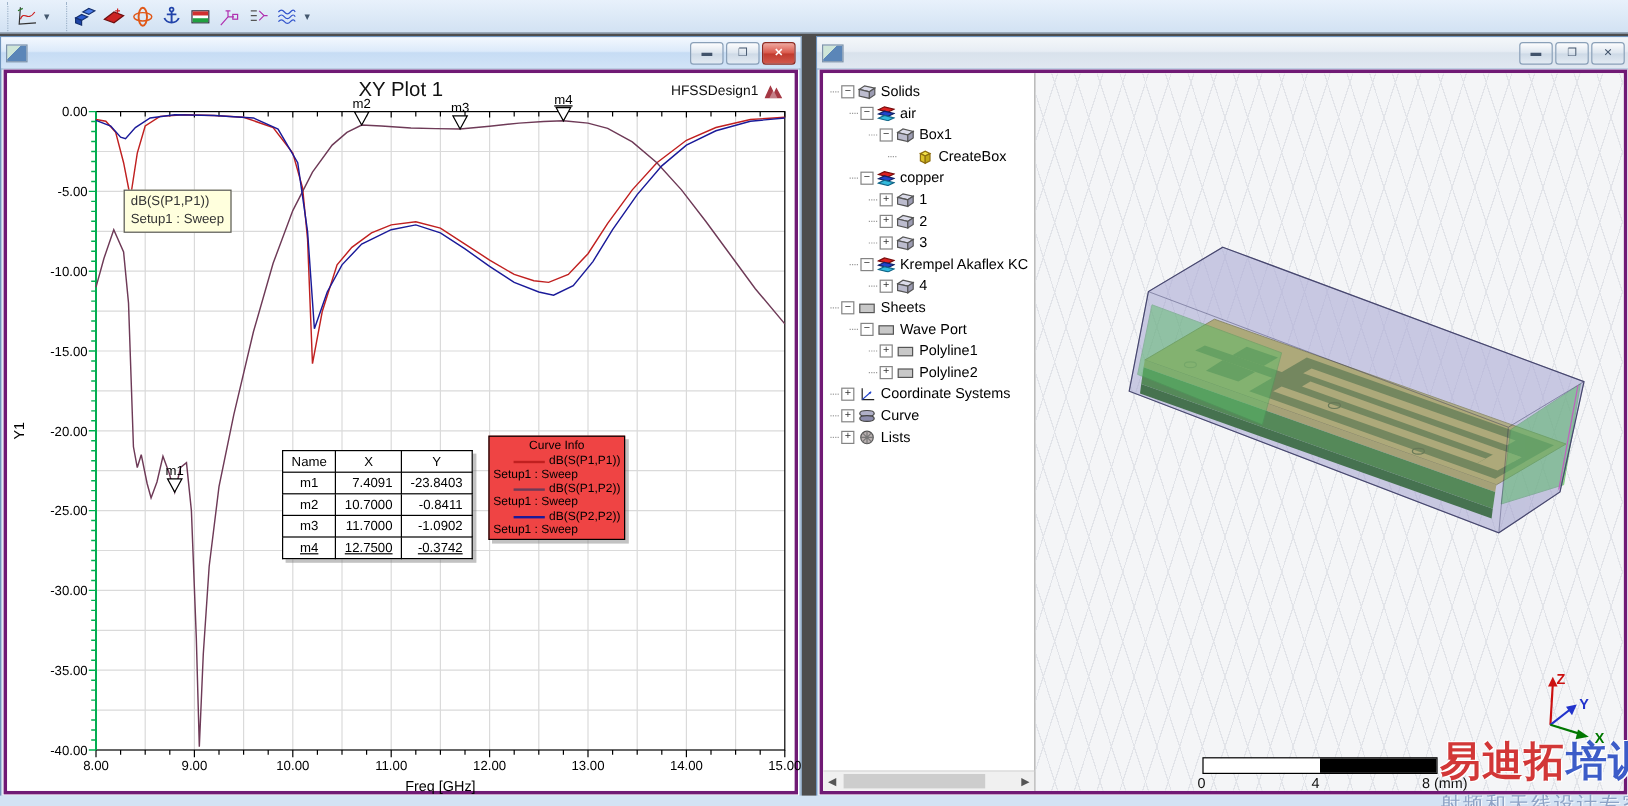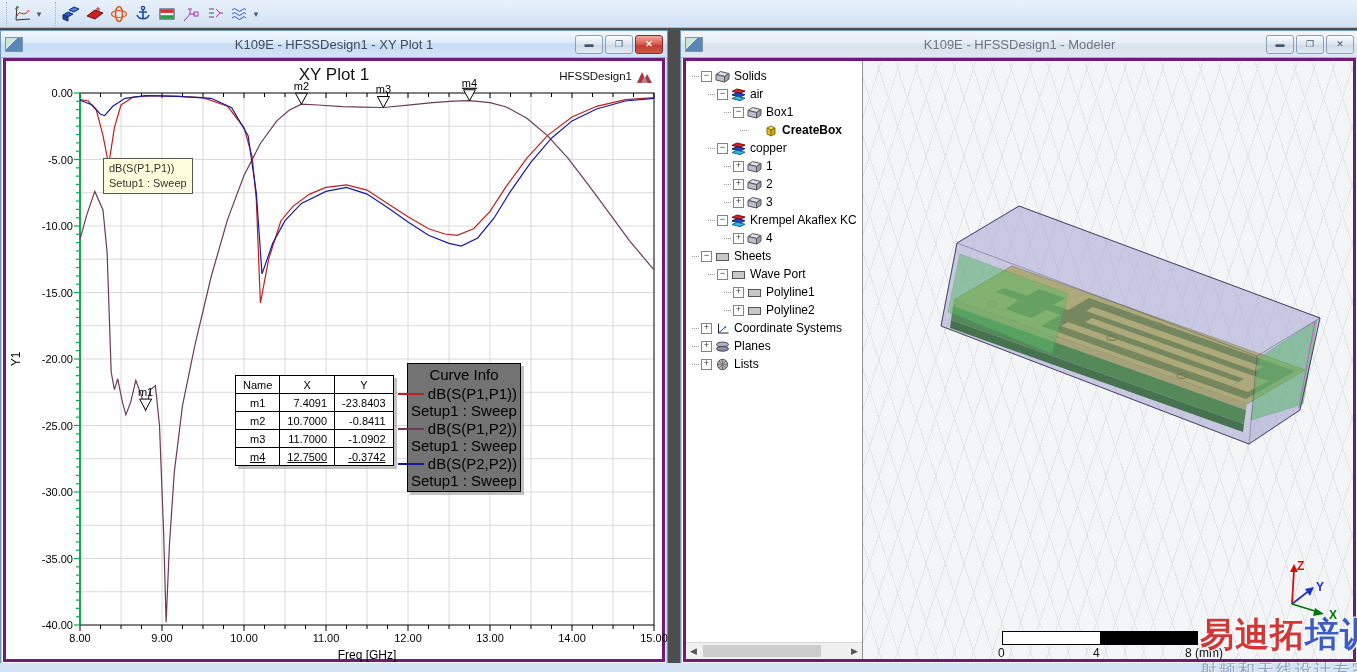--- a/index.html
+++ b/index.html
@@ -49,22 +49,22 @@
   #ansoft-logo{position:absolute;top:8px;right:10px;}
   svg text{font-family:"Liberation Sans",sans-serif;fill:#000;}
   #plot-tooltip{position:absolute;left:97px;top:97px;background:#ffffdd;border:1px solid #555;
     font-size:11px;line-height:15px;padding:2px 5px;color:#333;}
   #marker-table{position:absolute;left:229px;top:314px;border-collapse:collapse;
     font-size:11px;background:#fff;box-shadow:3px 3px 0 rgba(120,120,120,.45);}
   #marker-table td,#marker-table th{border:1px solid #000;padding:1px 7px;font-weight:normal;
     text-align:center;height:15px;}
   #marker-table td.num{text-align:right;}
   #marker-table tr.uline td{text-decoration:underline;}
-  #curve-info{position:absolute;left:401px;top:302px;width:106px;background:#737373;
-    border:1px solid #000;font-size:15px;padding:2px 3px 1px 3px;
+  #curve-info{position:absolute;left:401px;top:302px;width:106px;background:#ef4444;
+    border:1px solid #000;font-size:10px;padding:2px 3px 1px 3px;
     box-shadow:3px 3px 0 rgba(120,120,120,.45);}
   #curve-info .ci-title{text-align:center;margin-bottom:2px;}
   .ci-entry{margin-bottom:1px;}
   .ci-l1{display:flex;align-items:center;justify-content:flex-end;}
   .ci-swatch{width:26px;height:0;border-top:2px solid #000;margin-right:4px;flex:0 0 auto;}
   .ci-l2{text-align:left;}
   
   #modeler-body{position:absolute;inset:0;display:flex;}
   #tree-panel{width:176px;flex:0 0 176px;background:#fff;border-right:1px solid #909090;
     position:relative;overflow:hidden;}
@@ -161,21 +161,20 @@
         <path d="M3 6 q2.5 -3 5 0 t5 0 t4 0 M3 10 q2.5 -3 5 0 t5 0 t4 0 M3 14 q2.5 -3 5 0 t5 0 t4 0" stroke="#3355cc" fill="none"></path>
       </svg>
     </div>
     <span class="tb-caret">▾</span>
   </div>
 </div>
 
 <div class="window" style="left:0;top:30px;width:666px;height:633px;">
   <div class="titlebar">
     <div class="win-icon"></div>
-    <div class="title-text">K109E - HFSSDesign1 - XY Plot 1</div>
     <div class="win-btns">
       <div class="wbtn">▬</div>
       <div class="wbtn">❐</div>
       <div class="wbtn close-active">✕</div>
     </div>
   </div>
   <div class="win-content">
     <div id="plot-area">
       <div id="plot-title">XY Plot 1</div>
       <div id="design-label">HFSSDesign1</div>
@@ -429,21 +428,20 @@
             </div>
           </div>
       </div>
     </div>
   </div>
 </div>
 
 <div class="window" style="left:680px;top:30px;width:677px;height:633px;">
   <div class="titlebar inactive">
     <div class="win-icon"></div>
-    <div class="title-text">K109E - HFSSDesign1 - Modeler</div>
     <div class="win-btns">
       <div class="wbtn">▬</div>
       <div class="wbtn">❐</div>
       <div class="wbtn">✕</div>
     </div>
   </div>
   <div class="win-content">
     <div id="modeler-body">
       <div id="tree-panel">
         <div id="tree" style="padding-top:6px;">
@@ -470,21 +468,21 @@
             <div class="tree-row" style="padding-left: 38px;">
               <span class="stub"></span>
               <span class="expbox">−</span>
               <span class="tree-icon"><svg width="15" height="13" viewBox="0 0 15 13">
                   <path d="M1 4.5 L5.5 1.5 L14 3.5 L9.5 6.5 Z" fill="#dcdcea" stroke="#555"></path>
                   <path d="M1 4.5 L9.5 6.5 L9.5 12 L1 10 Z" fill="#bcbcce" stroke="#555"></path>
                   <path d="M9.5 6.5 L14 3.5 L14 9 L9.5 12 Z" fill="#9c9cb2" stroke="#555"></path>
                 </svg></span>
               <span>Box1</span>
             </div>
-            <div class="tree-row" style="padding-left: 54px; font-weight: bold;">
+            <div class="tree-row" style="padding-left: 54px;">
               <span class="stub"></span>
               <span class="expbox none"></span>
               <span class="tree-icon"><svg width="15" height="13" viewBox="0 0 15 13">
                   <path d="M4 4 L8 2 L12 4 L8 6 Z" fill="#f2e24a" stroke="#8f6f10"></path>
                   <path d="M4 4 L8 6 L8 12 L4 10 Z" fill="#dcc228" stroke="#8f6f10"></path>
                   <path d="M8 6 L12 4 L12 10 L8 12 Z" fill="#c2aa1a" stroke="#8f6f10"></path>
                 </svg></span>
               <span>CreateBox</span>
             </div>
             <div class="tree-row" style="padding-left: 22px;">
@@ -589,21 +587,21 @@
                 </svg></span>
               <span>Coordinate Systems</span>
             </div>
             <div class="tree-row" style="padding-left: 6px;">
               <span class="stub"></span>
               <span class="expbox">+</span>
               <span class="tree-icon"><svg width="15" height="13" viewBox="0 0 15 13">
                   <ellipse cx="7.5" cy="4.5" rx="6" ry="2.4" fill="#b0b0c8" stroke="#444"></ellipse>
                   <ellipse cx="7.5" cy="8.8" rx="6" ry="2.4" fill="#8c8cac" stroke="#444"></ellipse>
                 </svg></span>
-              <span>Planes</span>
+              <span>Curve</span>
             </div>
             <div class="tree-row" style="padding-left: 6px;">
               <span class="stub"></span>
               <span class="expbox">+</span>
               <span class="tree-icon"><svg width="15" height="13" viewBox="0 0 15 13">
                   <circle cx="7.5" cy="6.5" r="5.2" fill="#b8b0b0" stroke="#555"></circle>
                   <path d="M2.3 6.5 H12.7 M7.5 1.3 V11.7 M4 3 C6 5.5,9 7.5,11 10 M11 3 C9 5.5,6 7.5,4 10" stroke="#777" fill="none"></path>
                 </svg></span>
               <span>Lists</span>
             </div>

